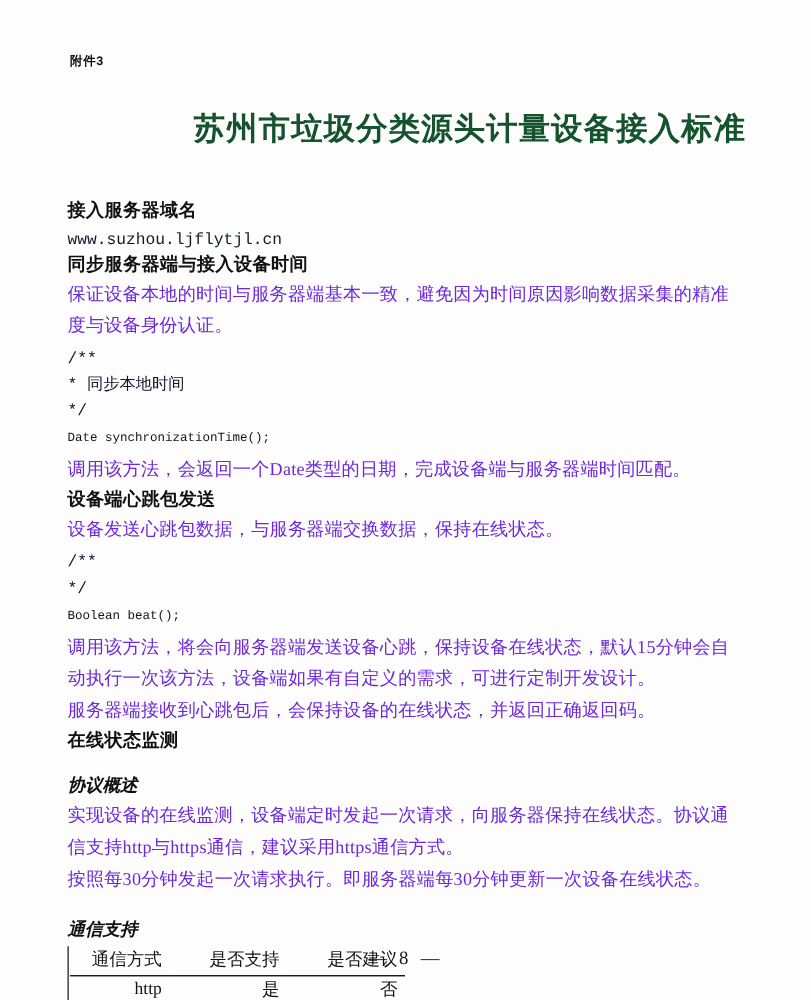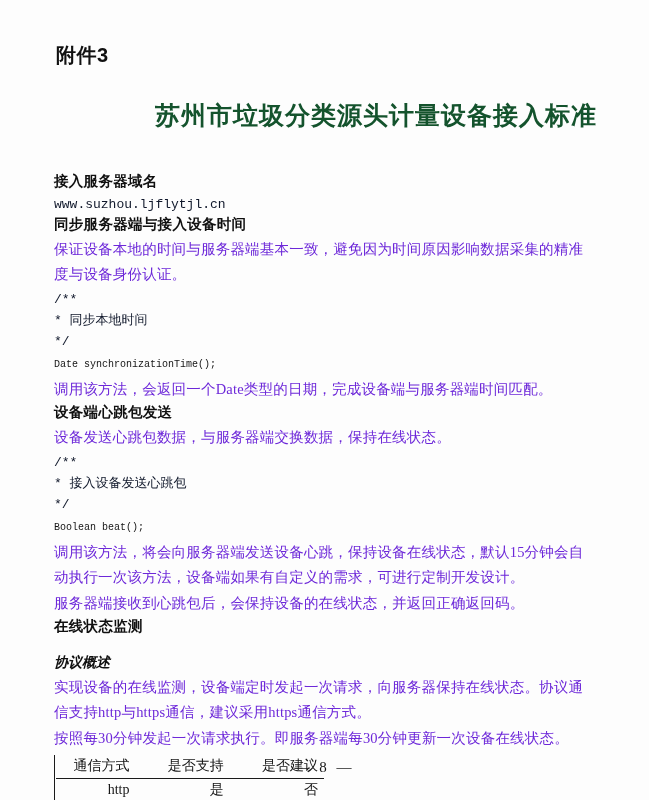--- a/index.html
+++ b/index.html
@@ -17,21 +17,21 @@
   .page {
     position: relative;
     width: 649px;
     height: 800px;
     box-sizing: border-box;
     padding: 42px 52px 0 52px;
     background: #fdfdfd;
   }
   .attach-label {
     font-family: "Liberation Sans", sans-serif;
-    font-size: 20px;
+    font-size: 10px;
     font-weight: 700;
     color: #111;
     letter-spacing: 0.5px;
     margin: 0 0 30px 4px;
   }
   .doc-title {
     text-align: right;
     font-family: "Liberation Serif", serif;
     font-size: 25px;
     font-weight: 700;
@@ -150,31 +150,31 @@
       <div class="mono">* 同步本地时间</div>
       <div class="mono">*/</div>
     </div>
     <div class="code-line">Date synchronizationTime();</div>
     <p class="para">调用该方法，会返回一个Date类型的日期，完成设备端与服务器端时间匹配。</p>
 
     <div class="h-sec">设备端心跳包发送</div>
     <p class="para">设备发送心跳包数据，与服务器端交换数据，保持在线状态。</p>
     <div class="comment-block">
       <div class="mono">/**</div>
-      <div class="mono">* 接入设备发送心跳包</div>
       <div class="mono">*/</div>
     </div>
     <div class="code-line">Boolean beat();</div>
     <p class="para">调用该方法，将会向服务器端发送设备心跳，保持设备在线状态，默认15分钟会自动执行一次该方法，设备端如果有自定义的需求，可进行定制开发设计。</p>
     <p class="para">服务器端接收到心跳包后，会保持设备的在线状态，并返回正确返回码。</p>
 
     <div class="h-sec">在线状态监测</div>
     <div class="h-sub">协议概述</div>
     <p class="para">实现设备的在线监测，设备端定时发起一次请求，向服务器保持在线状态。协议通信支持http与https通信，建议采用https通信方式。</p>
     <p class="para">按照每30分钟发起一次请求执行。即服务器端每30分钟更新一次设备在线状态。</p>
+    <div class="h-sub">通信支持</div>
 
     <div class="table-left-rule">
       <table class="support-table">
         <thead>
           <tr>
             <th class="c1">通信方式</th>
             <th class="c2">是否支持</th>
             <th class="c3">是否建议</th>
           </tr>
         </thead>

